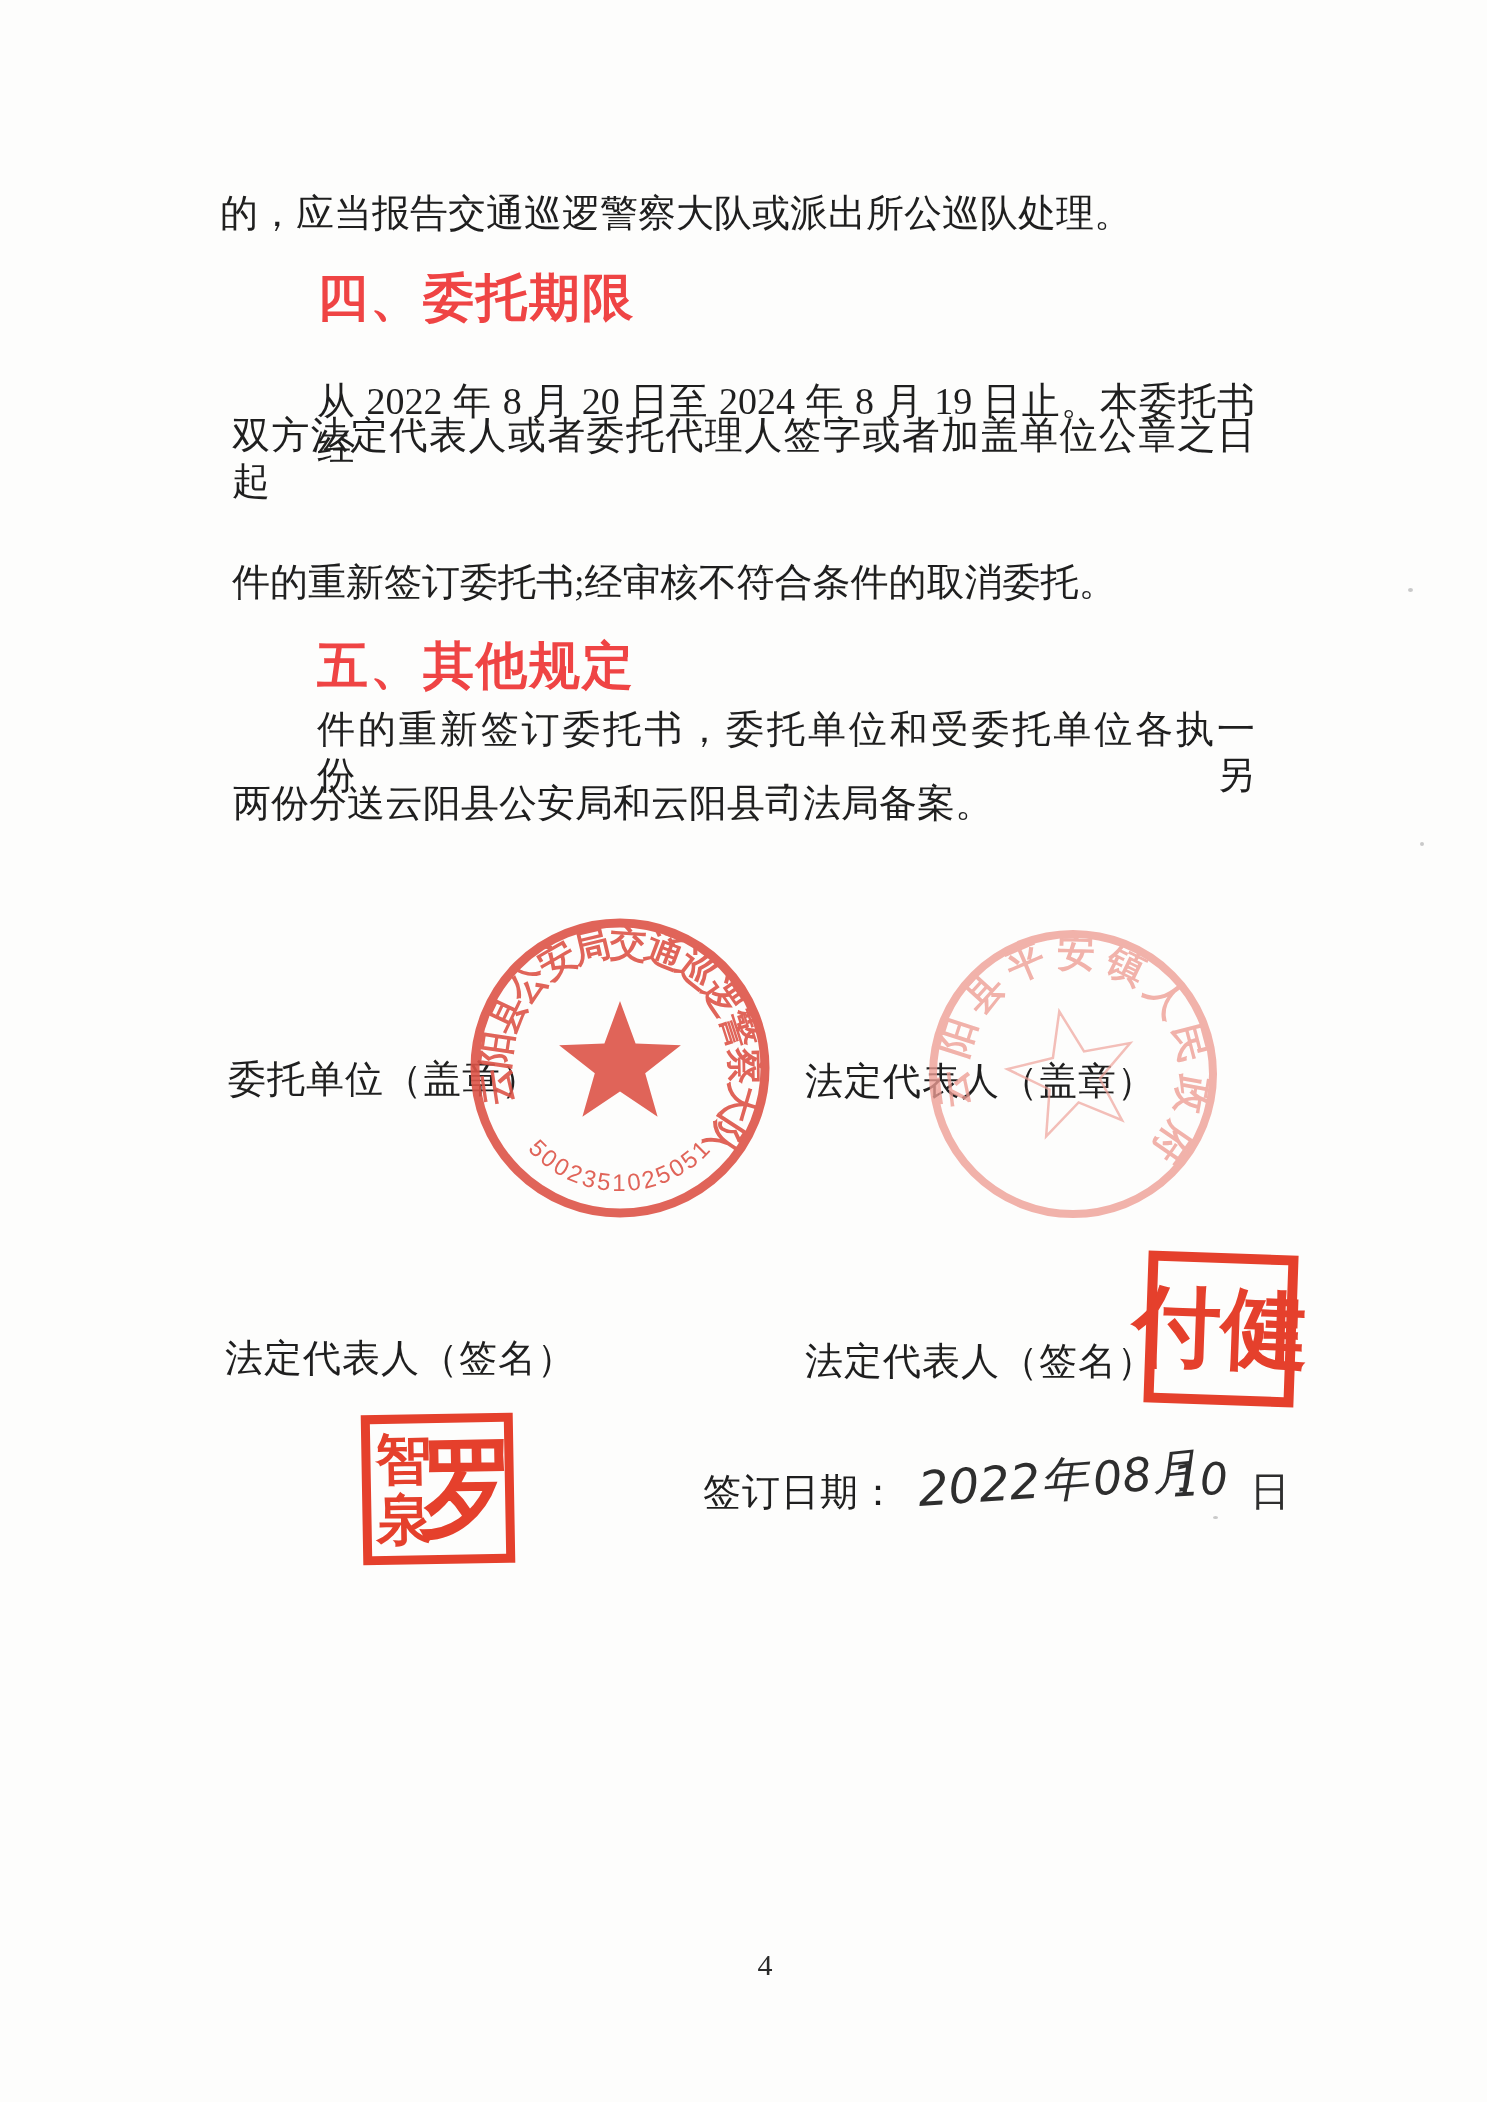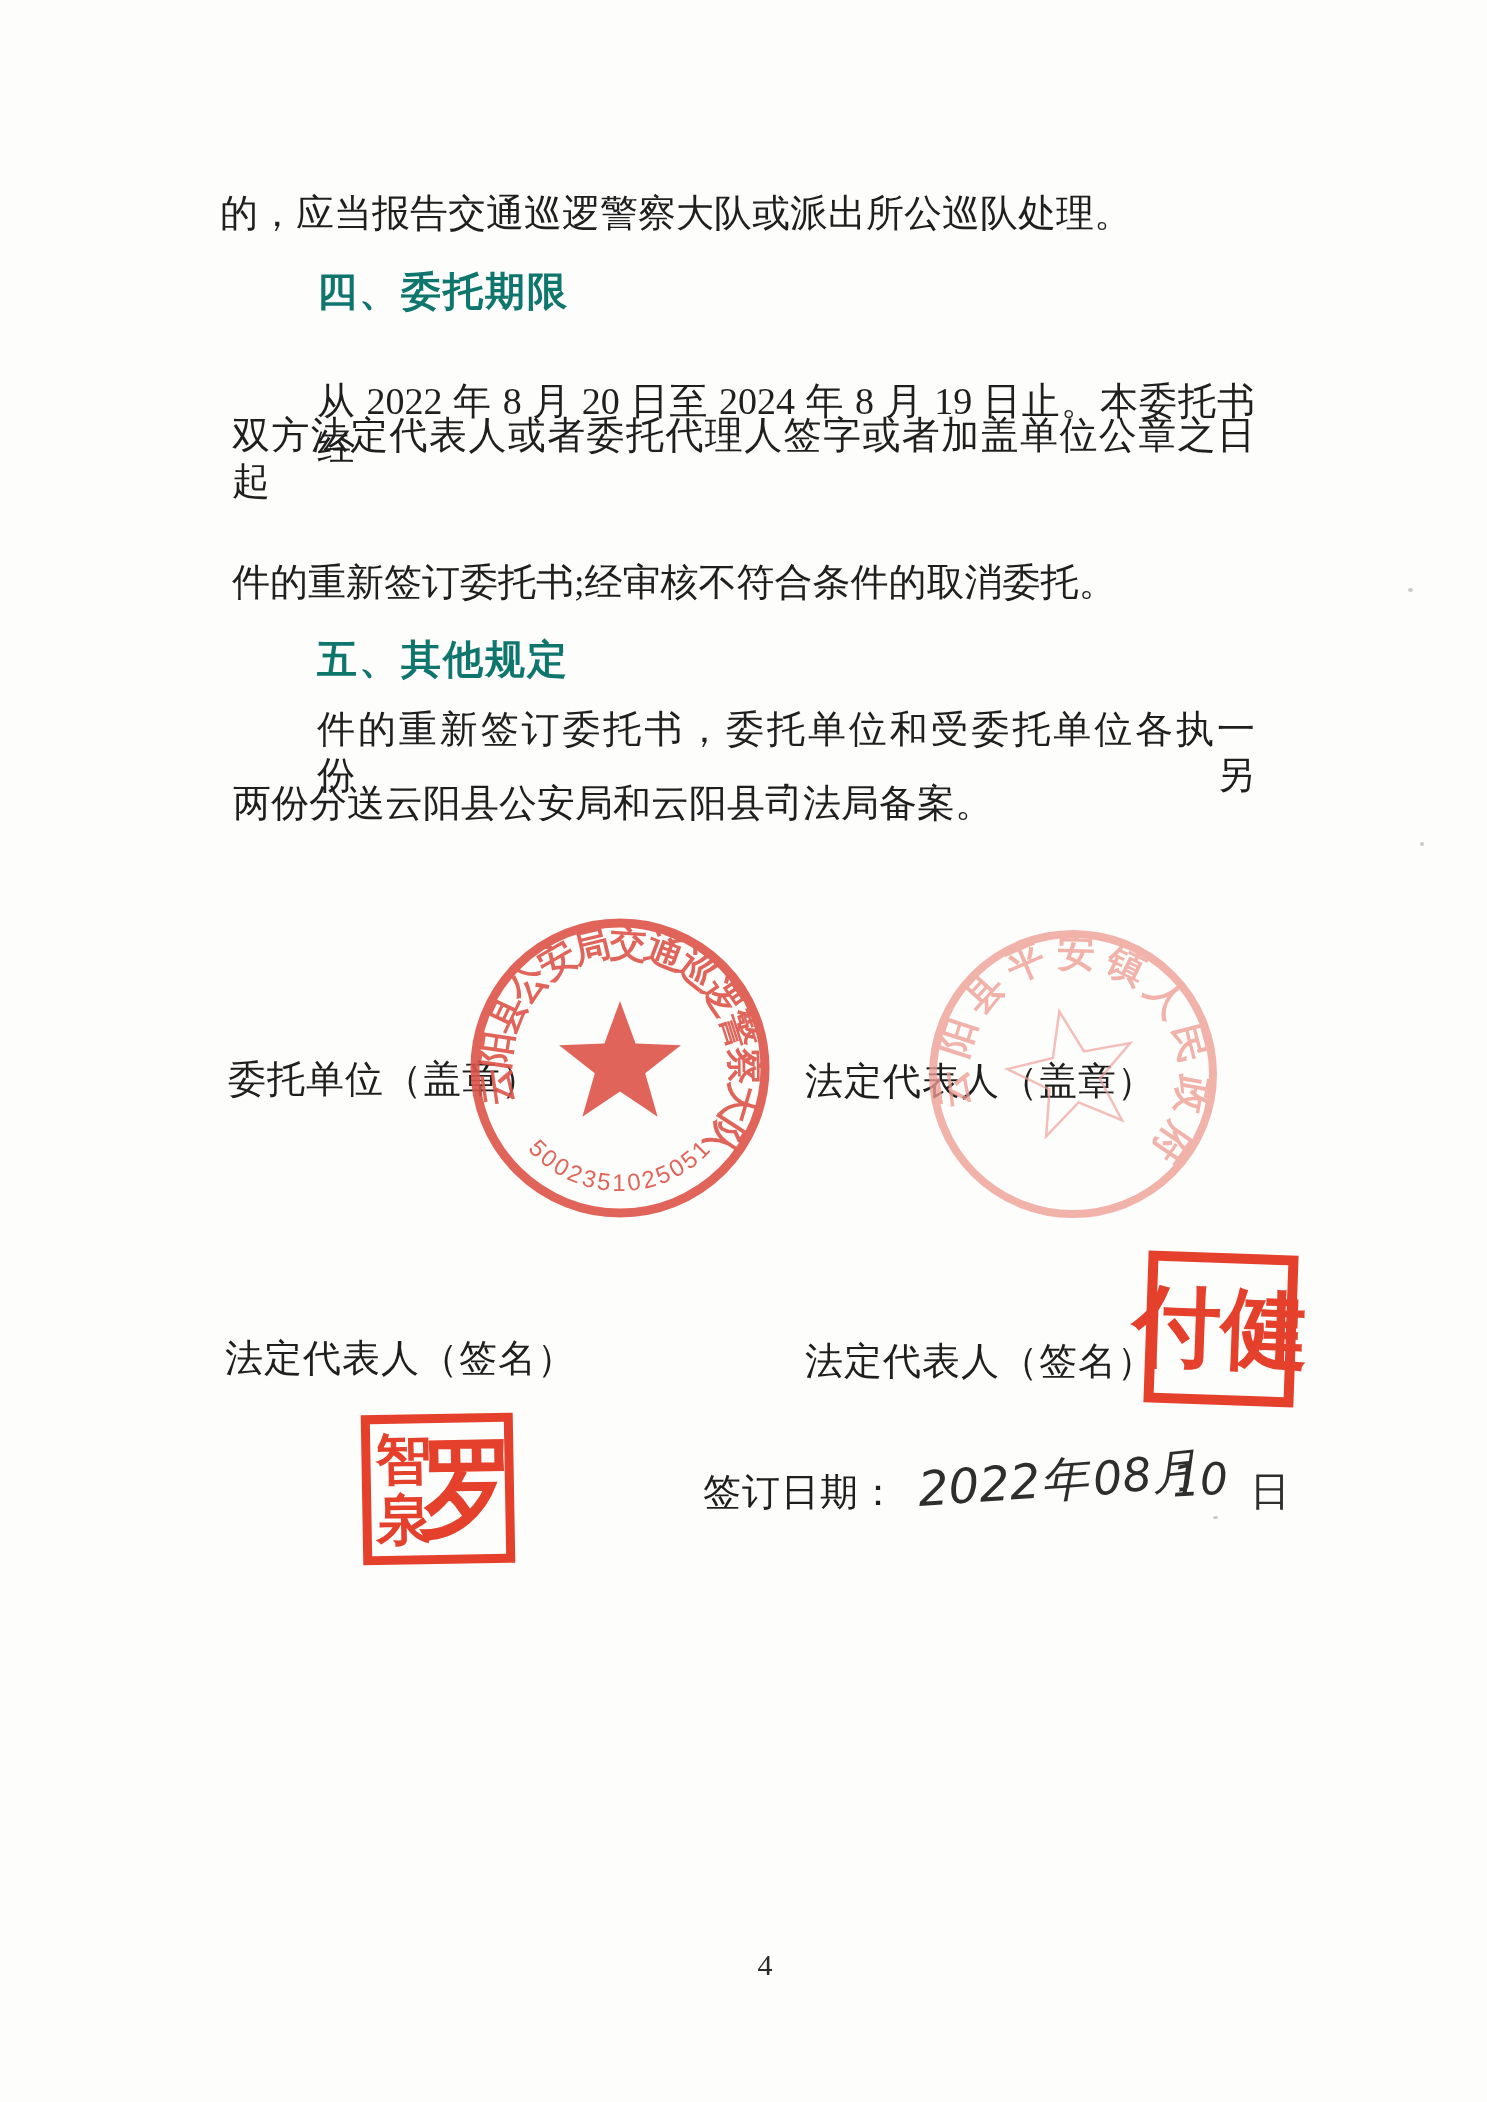--- a/index.html
+++ b/index.html
@@ -22,23 +22,23 @@
   .just{
     white-space:normal;
     text-align:justify;
     text-align-last:justify;
     text-justify:inter-character;
   }
   .heading{
     position:absolute;
     font-family:Liberation Serif, serif;
     font-weight:bold;
-    font-size:40px;
+    font-size:51px;
     letter-spacing:2px;
-    color:#0f766e;
+    color:#ef4444;
     white-space:nowrap;
   }
   .label{
     position:absolute;
     font-size:38px;
     letter-spacing:1px;
     white-space:nowrap;
     color:#1f1f1f;
   }
   .seal-svg{position:absolute;}

